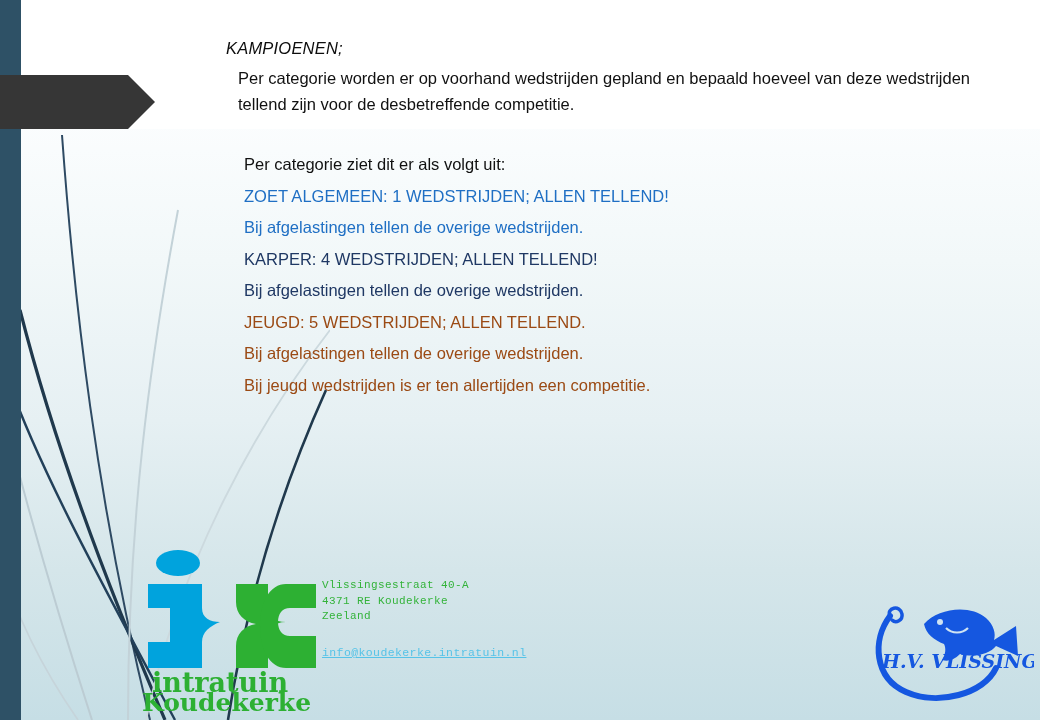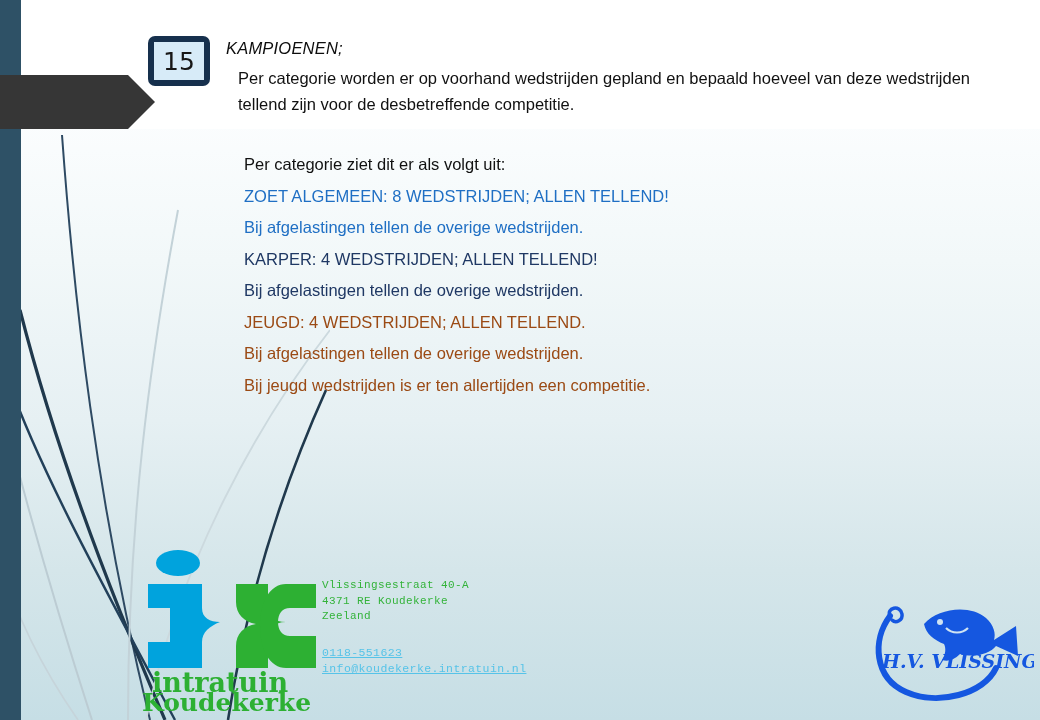--- a/index.html
+++ b/index.html
@@ -97,35 +97,32 @@
     <path d="M0 400 C 20 480, 50 590, 92 720" stroke="#bcccd3" stroke-width="2" fill="none"></path>
     <path d="M0 560 C 14 610, 40 665, 78 720" stroke="#c6d4da" stroke-width="1.6" fill="none"></path>
   </svg>
 
   <div class="left-bar"></div>
 
   <svg class="arrow-banner" viewBox="0 0 155 54" preserveAspectRatio="none">
     <polygon points="0,0 128,0 155,27 128,54 0,54" fill="#363636"></polygon>
   </svg>
 
-  <div class="num-badge">
-    <div class="num-badge-inner">15</div>
-  </div>
 
   <div class="content">
     <div class="heading">KAMPIOENEN;</div>
     <div class="para">Per categorie worden er op voorhand wedstrijden gepland en bepaald hoeveel van deze wedstrijden tellend zijn voor de desbetreffende competitie.</div>
 
     <div class="list">
       <div class="line l-black">Per categorie ziet dit er als volgt uit:</div>
-      <div class="line l-blue">ZOET ALGEMEEN: 8 WEDSTRIJDEN; ALLEN TELLEND!</div>
+      <div class="line l-blue">ZOET ALGEMEEN: 1 WEDSTRIJDEN; ALLEN TELLEND!</div>
       <div class="line l-blue">Bij afgelastingen tellen de overige wedstrijden.</div>
       <div class="line l-navy">KARPER: 4 WEDSTRIJDEN; ALLEN TELLEND!</div>
       <div class="line l-navy">Bij afgelastingen tellen de overige wedstrijden.</div>
-      <div class="line l-brown">JEUGD: 4 WEDSTRIJDEN; ALLEN TELLEND.</div>
+      <div class="line l-brown">JEUGD: 5 WEDSTRIJDEN; ALLEN TELLEND.</div>
       <div class="line l-brown">Bij afgelastingen tellen de overige wedstrijden.</div>
       <div class="line l-brown">Bij jeugd wedstrijden is er ten allertijden een competitie.</div>
     </div>
   </div>
 
   <svg class="intratuin" viewBox="0 0 185 166">
     <ellipse cx="38" cy="17" rx="22" ry="13" fill="#00a3dd"></ellipse>
     <path d="M8 38 H62 V62 C62 72, 70 76, 80 76 C70 80, 62 86, 62 96 V122 H8 V96 H30 V62 H8 Z" fill="#00a3dd"></path>
     <path d="M96 38 H128 V58 C128 70, 134 76, 146 76 C134 76, 128 82, 128 94 V122 H96 V100 C96 88, 104 80, 116 78 C104 76, 96 68, 96 56 Z" fill="#2db033"></path>
     <path d="M146 38 H176 V62 H150 C142 62, 138 68, 138 76 C138 84, 142 90, 150 90 H176 V122 H146 C130 122, 120 104, 120 80 C120 56, 130 38, 146 38 Z" fill="#2db033"></path>
@@ -133,21 +130,20 @@
     <text x="2" y="165" font-family="DejaVu Serif, serif" font-size="25" font-weight="bold" fill="#2db033">Koudekerke</text>
   </svg>
 
   <div class="addr">
     <div>Vlissingsestraat 40-A</div>
     <div>4371 RE Koudekerke</div>
     <div>Zeeland</div>
   </div>
 
   <div class="contact">
-    <span>0118-551623</span>
     <span>info@koudekerke.intratuin.nl</span>
   </div>
 
   <svg class="hv" viewBox="0 0 168 112">
     <path d="M24 22 C6 46, 8 84, 40 98 C72 112, 118 100, 130 74" stroke="#1557e0" stroke-width="6" fill="none" stroke-linecap="round"></path>
     <path d="M24 22 C20 14, 34 10, 36 20 C37 26, 30 30, 26 26" stroke="#1557e0" stroke-width="3.5" fill="none" stroke-linecap="round"></path>
     <path d="M58 30 C72 14, 104 10, 120 24 C128 31, 130 40, 128 46
              L150 32 L152 62 L130 52 C124 60, 108 64, 94 60
              C88 66, 82 68, 76 66 C80 60, 80 54, 78 50
              C68 46, 60 40, 58 30 Z" fill="#1557e0"></path>

